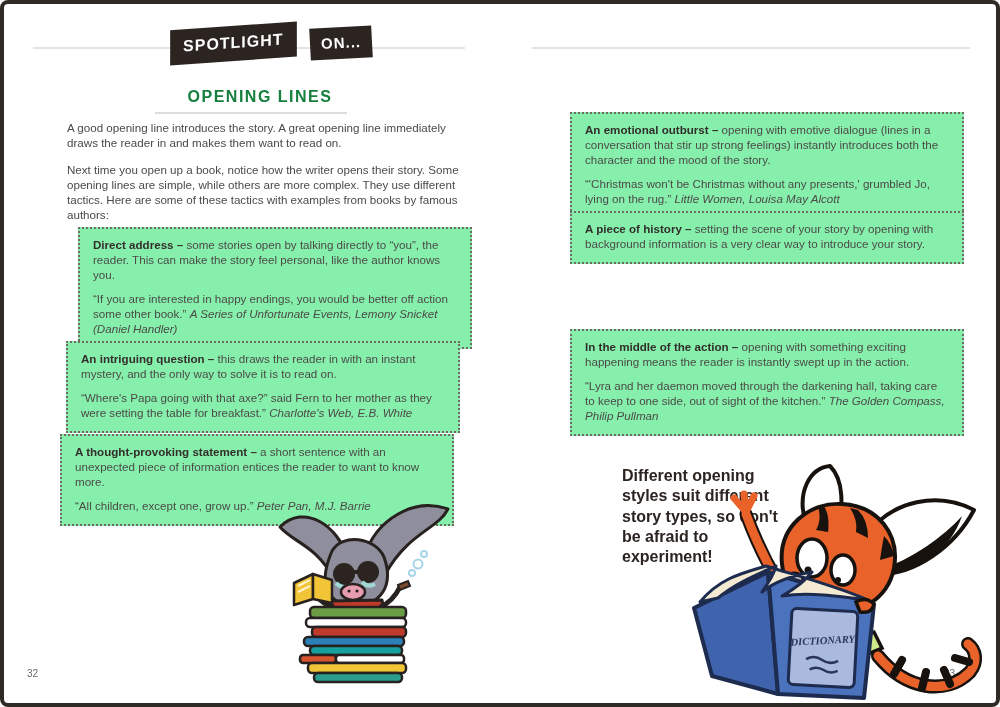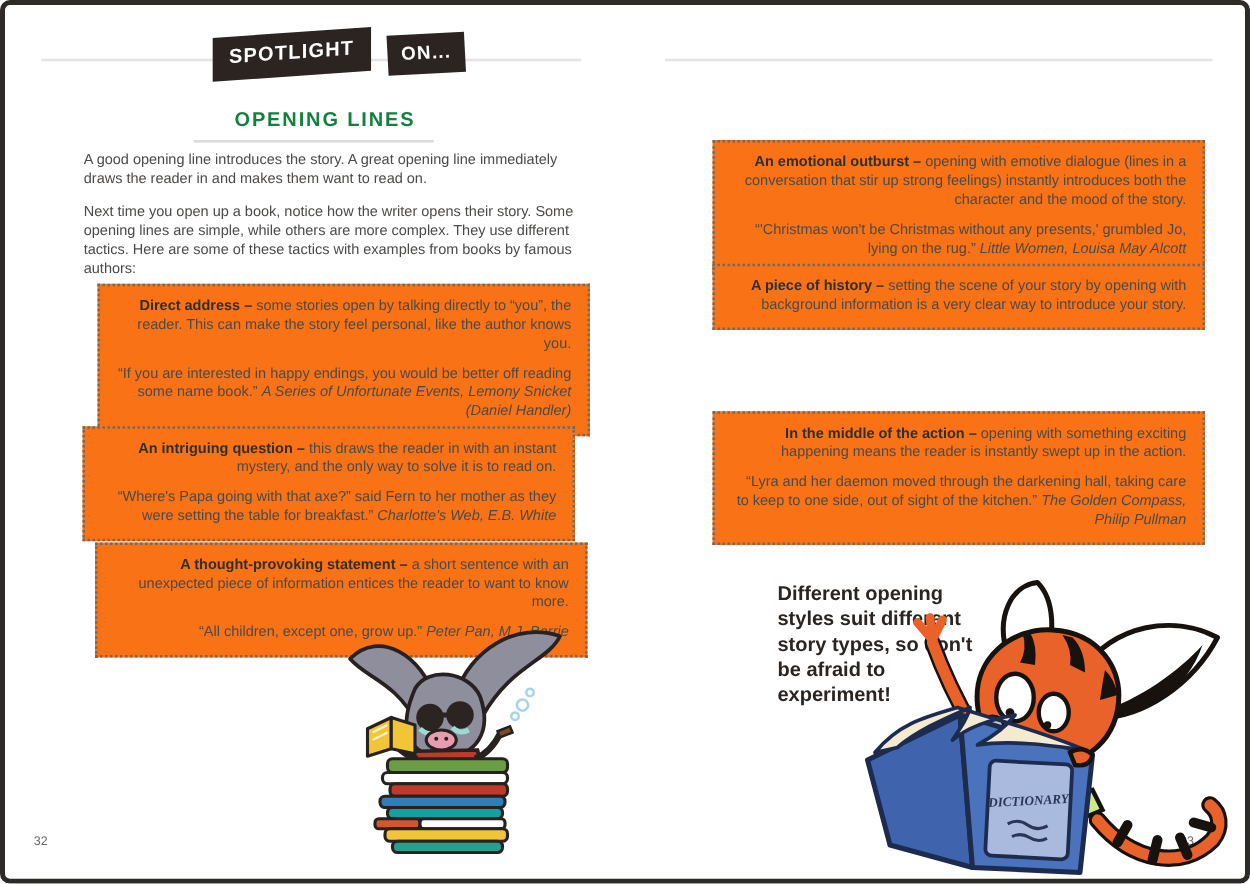--- a/index.html
+++ b/index.html
@@ -18,27 +18,27 @@
   .badge-secondary { transform:rotate(-3deg); margin-left:9px; font-size:15px; padding:7px 11px 8px; }
 
   .page-title { position:absolute; left:65px; top:88px; width:390px; text-align:center;
                 font-size:16px; font-weight:bold; letter-spacing:1.5px; color:#15803d; }
   .title-rule { position:absolute; left:155px; top:112px; width:192px; height:2px; background:#dcdcdc; }
 
   .body-text { font-size:11.6px; line-height:1.29; color:#4c4a48; }
   .intro { position:absolute; left:67px; top:121px; width:398px; }
   .intro p + p { margin-top:12px; }
 
-  .tactic-box { position:absolute; width:394px; border:2px dotted #6f6a64; padding:9px 13px 10px; background:#f97316;text-align:right; }
+  .tactic-box { position:absolute; width:394px; border:2px dotted #6f6a64; padding:9px 13px 10px; background:#86efac; }
   .tactic-box p + p { margin-top:9px; }
   .tactic-box strong { color:#332e2b; }
   .tactic-box em { }
   .tb-l1 { left:78px;  top:227px; }
   .tb-l2 { left:66px;  top:341px; }
-  .tb-l3 { left:76px;  top:434px; }
+  .tb-l3 { left:60px;  top:434px; }
   .tb-r1 { left:570px; top:112px; }
   .tb-r2 { left:570px; top:211px; }
   .tb-r3 { left:570px; top:329px; }
 
   .caption { position:absolute; left:622px; top:466px; width:158px; font-size:16px;
              font-weight:bold; color:#2b2420; line-height:1.27; }
 
   .page-num { position:absolute; font-size:10px; color:#6a6a6a; z-index:6; }
   .pn-left  { left:27px;  top:668px; }
   .pn-right { left:944px; top:668px; }
@@ -67,21 +67,21 @@
     <p>A good opening line introduces the story. A great opening line immediately draws the reader in and makes them want to read on.</p>
     <p>Next time you open up a book, notice how the writer opens their story. Some opening lines are simple, while others are more complex. They use different tactics. Here are some of these tactics with examples from books by famous authors:</p>
   </div>
 
   <div class="tactic-box tb-l1 body-text">
     <p>
       <strong>Direct address –</strong>
       <span>some stories open by talking directly to “you”, the reader. This can make the story feel personal, like the author knows you.</span>
     </p>
     <p>
-      <span>“If you are interested in happy endings, you would be better off reading some name book.”</span>
+      <span>“If you are interested in happy endings, you would be better off action some other book.”</span>
       <em>A Series of Unfortunate Events, Lemony Snicket (Daniel Handler)</em>
     </p>
   </div>
 
   <div class="tactic-box tb-l2 body-text">
     <p>
       <strong>An intriguing question –</strong>
       <span>this draws the reader in with an instant mystery, and the only way to solve it is to read on.</span>
     </p>
     <p>

